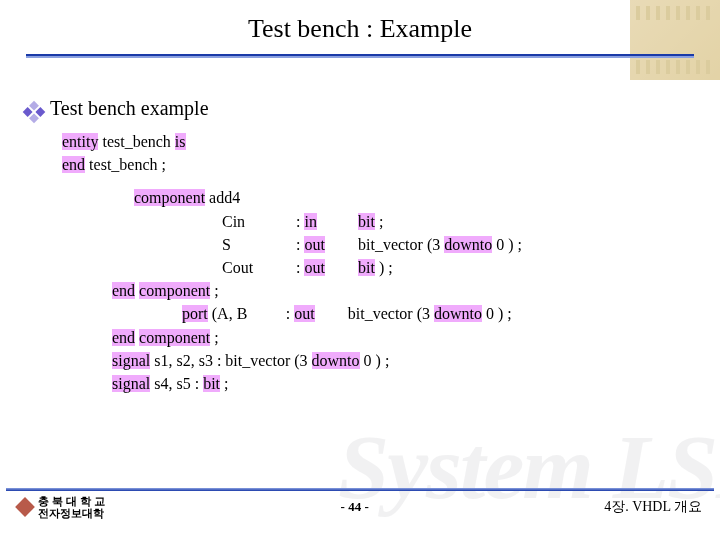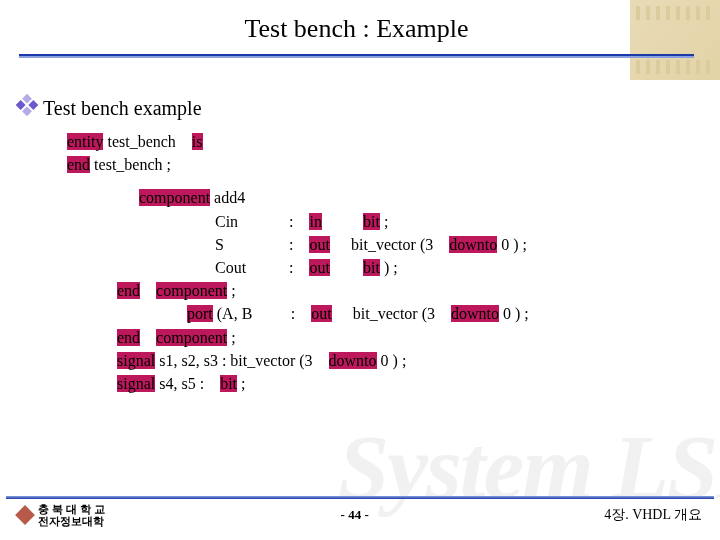--- a/index.html
+++ b/index.html
@@ -38,38 +38,38 @@
   }
   .chip-decor::after {
     content: "";
     position: absolute;
     bottom: 6px; left: 6px; right: 6px; height: 14px;
     background: repeating-linear-gradient(90deg, #b89a40 0 4px, transparent 4px 10px);
   }
   .slide {
     position: relative;
     z-index: 1;
-    padding: 14px 26px 0 19px;
+    padding: 14px 26px 0 26px;
     height: 100%;
   }
   .title {
     text-align: center;
     font-size: 26px;
     color: #000;
     margin-bottom: 10px;
   }
   .rule-top {
     height: 2px;
     background: #1a3aa8;
     box-shadow: 0 2px 0 #8aa0e0;
     margin-bottom: 12px;
   }
   .bullet-row {
     display: flex;
-    align-items: flex-start;
+    align-items: flex-end;
     gap: 8px;
     margin-bottom: 10px;
     margin-top: 41px;
   }
   .bullet-icon {
     width: 16px; height: 16px;
     display: inline-block;
     transform: rotate(45deg);
     position: relative;
   }
@@ -87,34 +87,33 @@
     color: #000;
   }
   .code {
     font-size: 16px;
     line-height: 1.45;
     color: #000;
     margin-left: 36px;
     white-space: nowrap;
   }
   .code .kw {
-    background: #be185d;
-    margin-left: 12px;
+    background: #f0abfc;
   }
   .code .in1 { padding-left: 72px; display: inline-block; }
   .code .in2 { padding-left: 120px; display: inline-block; }
   .code .in3 { padding-left: 160px; display: inline-block; }
   .code .incomp { padding-left: 50px; display: inline-block; }
   .code .col1 { display: inline-block; min-width: 70px; }
   .code .col2 { display: inline-block; min-width: 58px; }
   .code .col3 { display: inline-block; }
   .footer {
     position: absolute;
     left: 0; right: 0; bottom: 0;
-    height: 44px;
+    height: 52px;
     border-radius: 11px;
   }
   .rule-bot {
     height: 3px;
     background: linear-gradient(#8aa0e0, #1a3aa8);
     margin: 0 6px 4px 6px;
   }
   .footer-row {
     display: flex;
     justify-content: space-between;

